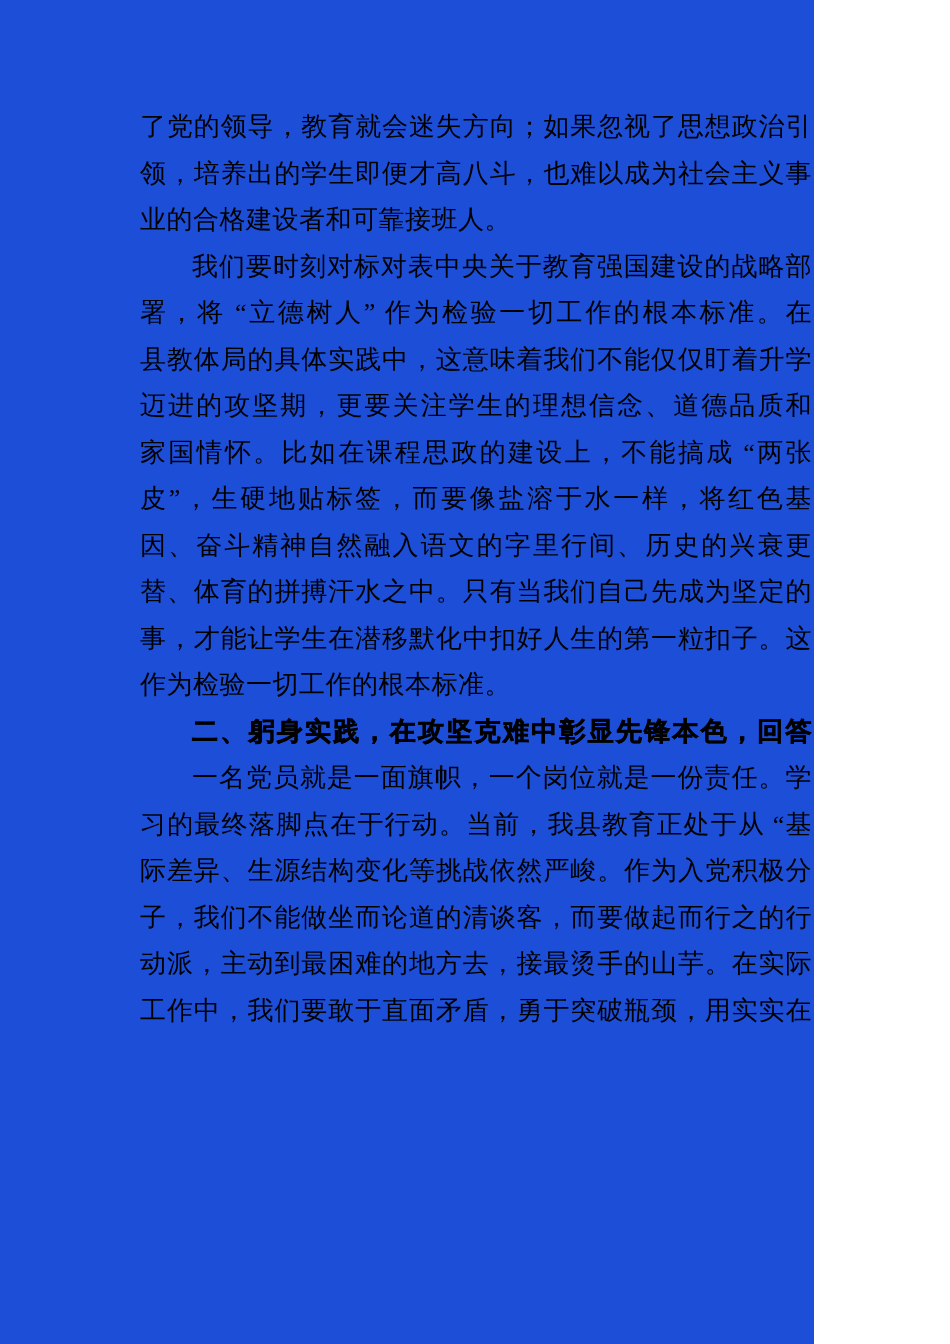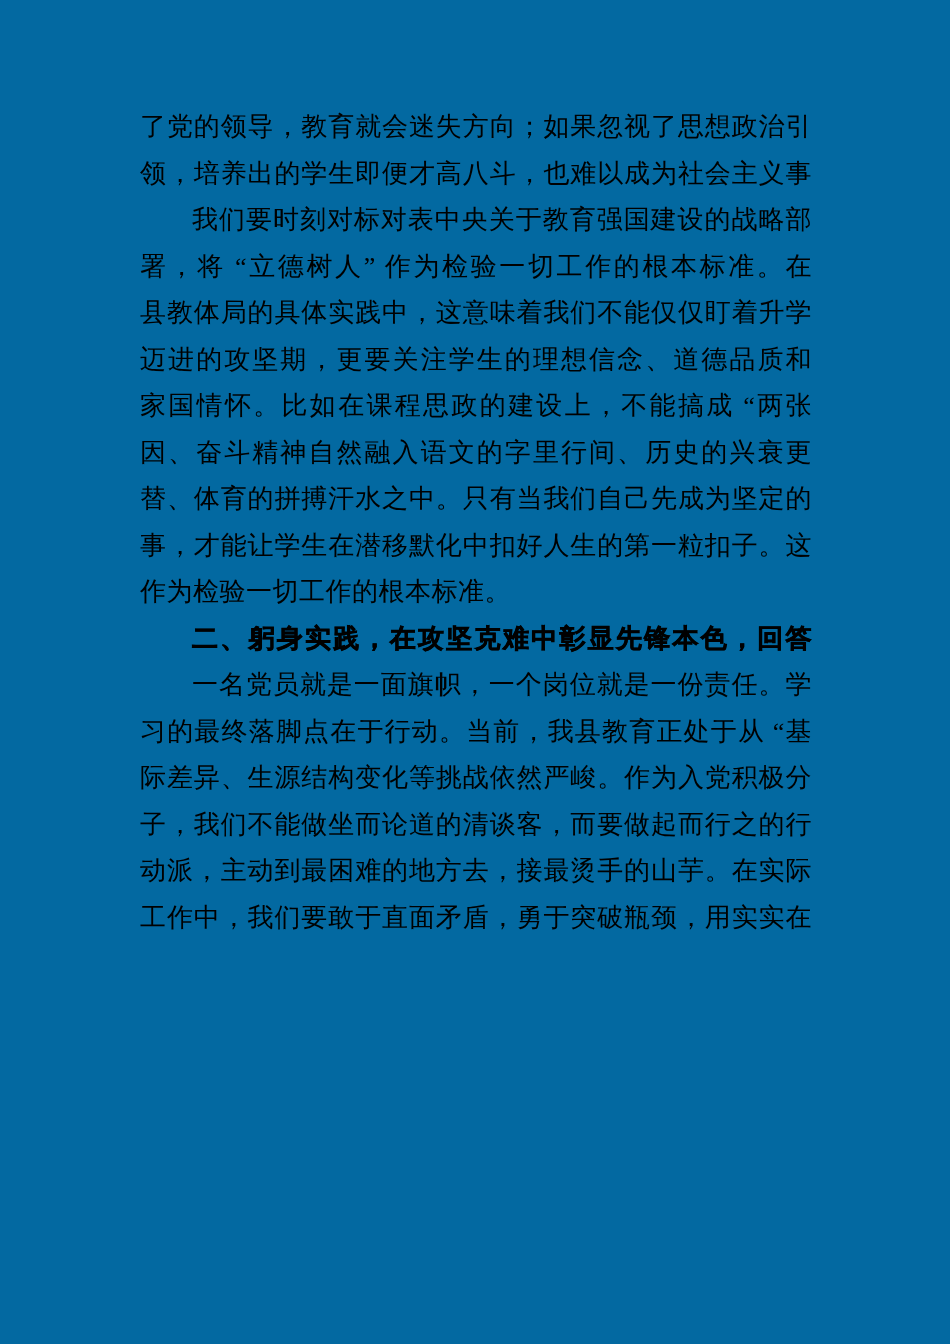--- a/index.html
+++ b/index.html
@@ -2,23 +2,23 @@
 <html><head>
 <meta charset="utf-8">
 <style>
   html, body {
     margin: 0;
     padding: 0;
     background: #ffffff;
   }
   .page {
     position: relative;
-    width: 950px;
+    width: 814px;
     height: 1344px;
-    background: #0369a1;
+    background: #1d4ed8;
     overflow: hidden;
   }
   .text-block {
     position: absolute;
     left: 140px;
     top: 104px;
     width: 672px;
     color: #000000;
     font-family: "Liberation Serif", serif;
     font-size: 26px;
@@ -47,27 +47,29 @@
   }
 </style>
 </head>
 <body>
 
 <div class="page">
   <div class="text-block">
     <section class="para">
         <div class="line">了党的领导，教育就会迷失方向；如果忽视了思想政治引</div>
         <div class="line">领，培养出的学生即便才高八斗，也难以成为社会主义事</div>
+        <div class="line last">业的合格建设者和可靠接班人。</div>
       </section>
     <section class="para indent">
         <div class="line">我们要时刻对标对表中央关于教育强国建设的战略部</div>
         <div class="line">署，将 “立德树人” 作为检验一切工作的根本标准。在</div>
         <div class="line">县教体局的具体实践中，这意味着我们不能仅仅盯着升学</div>
         <div class="line">迈进的攻坚期，更要关注学生的理想信念、道德品质和</div>
         <div class="line">家国情怀。比如在课程思政的建设上，不能搞成 “两张</div>
+        <div class="line">皮”，生硬地贴标签，而要像盐溶于水一样，将红色基</div>
         <div class="line">因、奋斗精神自然融入语文的字里行间、历史的兴衰更</div>
         <div class="line">替、体育的拼搏汗水之中。只有当我们自己先成为坚定的</div>
         <div class="line">事，才能让学生在潜移默化中扣好人生的第一粒扣子。这</div>
         <div class="line last">作为检验一切工作的根本标准。</div>
       </section>
     <section class="para indent heading">
         <div class="line">二、躬身实践，在攻坚克难中彰显先锋本色，回答</div>
       </section>
     <section class="para indent">
         <div class="line">一名党员就是一面旗帜，一个岗位就是一份责任。学</div>

